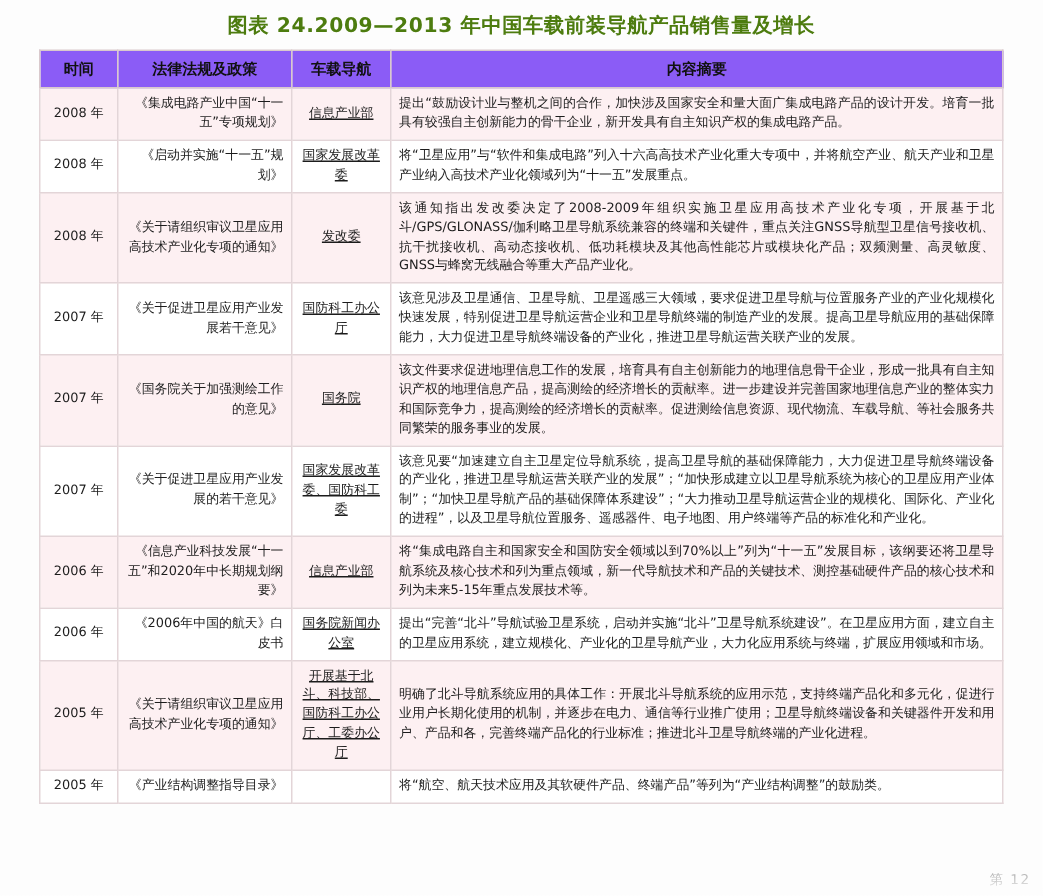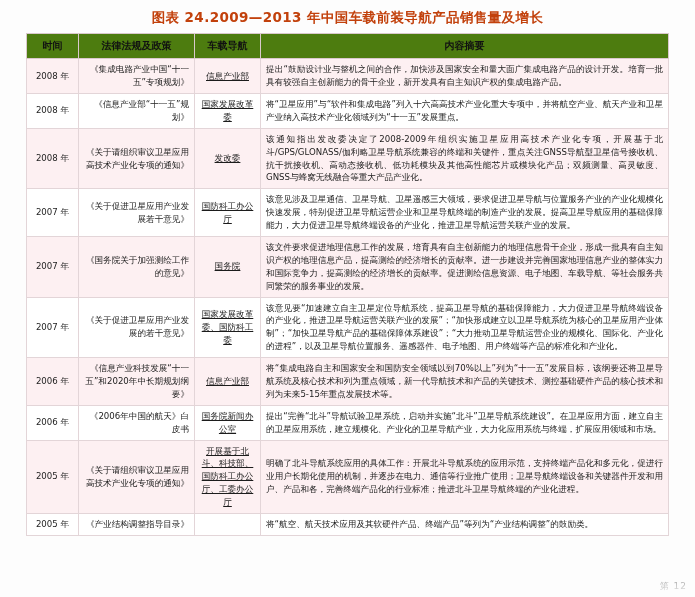--- a/index.html
+++ b/index.html
@@ -18,36 +18,36 @@
     position: relative;
     width: 695px;
     height: 597px;
     background: #fdfdfd;
     box-sizing: border-box;
     padding: 0;
   }
   .title {
     font-size: 13.5px;
     font-weight: bold;
-    color: #c2410c;
+    color: #4d7c0f;
     text-align: center;
     letter-spacing: 0.4px;
     padding: 9px 10px 8px 10px;
     line-height: 1.2;
   }
   table.main {
     width: 643px;
     margin: 0 auto;
     border-collapse: collapse;
     table-layout: fixed;
     font-size: 9px;
   }
   table.main th {
     border: 1px solid #d9c9cc;
-    background: #4d7c0f;
+    background: #8b5cf6;
     font-weight: bold;
     font-size: 10px;
     color: #111;
     padding: 5px 2px;
     text-align: center;
     vertical-align: middle;
   }
   table.main td {
     border: 1px solid #e3d5d8;
     padding: 4px 5px;
@@ -130,41 +130,41 @@
     </thead>
     <tbody>
       <tr class="alt">
         <td class="c-time">2008 年</td>
         <td class="c-law">《集成电路产业中国“十一五”专项规划》</td>
         <td class="c-dept">信息产业部</td>
         <td class="c-content">提出“鼓励设计业与整机之间的合作，加快涉及国家安全和量大面广集成电路产品的设计开发。培育一批具有较强自主创新能力的骨干企业，新开发具有自主知识产权的集成电路产品。</td>
       </tr>
       <tr class="plain">
         <td class="c-time">2008 年</td>
-        <td class="c-law">《信息产业部“十一五”规划》</td>
+        <td class="c-law">《启动并实施“十一五”规划》</td>
         <td class="c-dept">国家发展改革委</td>
         <td class="c-content">将“卫星应用”与“软件和集成电路”列入十六高高技术产业化重大专项中，并将航空产业、航天产业和卫星产业纳入高技术产业化领域列为“十一五”发展重点。</td>
       </tr>
       <tr class="alt">
         <td class="c-time">2008 年</td>
         <td class="c-law">《关于请组织审议卫星应用高技术产业化专项的通知》</td>
         <td class="c-dept">发改委</td>
         <td class="c-content">该通知指出发改委决定了2008-2009年组织实施卫星应用高技术产业化专项，开展基于北斗/GPS/GLONASS/伽利略卫星导航系统兼容的终端和关键件，重点关注GNSS导航型卫星信号接收机、抗干扰接收机、高动态接收机、低功耗模块及其他高性能芯片或模块化产品；双频测量、高灵敏度、GNSS与蜂窝无线融合等重大产品产业化。</td>
       </tr>
       <tr class="plain">
         <td class="c-time">2007 年</td>
         <td class="c-law">《关于促进卫星应用产业发展若干意见》</td>
         <td class="c-dept">国防科工办公厅</td>
         <td class="c-content">该意见涉及卫星通信、卫星导航、卫星遥感三大领域，要求促进卫星导航与位置服务产业的产业化规模化快速发展，特别促进卫星导航运营企业和卫星导航终端的制造产业的发展。提高卫星导航应用的基础保障能力，大力促进卫星导航终端设备的产业化，推进卫星导航运营关联产业的发展。</td>
       </tr>
       <tr class="alt">
         <td class="c-time">2007 年</td>
         <td class="c-law">《国务院关于加强测绘工作的意见》</td>
         <td class="c-dept">国务院</td>
-        <td class="c-content">该文件要求促进地理信息工作的发展，培育具有自主创新能力的地理信息骨干企业，形成一批具有自主知识产权的地理信息产品，提高测绘的经济增长的贡献率。进一步建设并完善国家地理信息产业的整体实力和国际竞争力，提高测绘的经济增长的贡献率。促进测绘信息资源、电子地图、车载导航、等社会服务共同繁荣的服务事业的发展。</td>
+        <td class="c-content">该文件要求促进地理信息工作的发展，培育具有自主创新能力的地理信息骨干企业，形成一批具有自主知识产权的地理信息产品，提高测绘的经济增长的贡献率。进一步建设并完善国家地理信息产业的整体实力和国际竞争力，提高测绘的经济增长的贡献率。促进测绘信息资源、现代物流、车载导航、等社会服务共同繁荣的服务事业的发展。</td>
       </tr>
       <tr class="plain">
         <td class="c-time">2007 年</td>
         <td class="c-law">《关于促进卫星应用产业发展的若干意见》</td>
         <td class="c-dept">国家发展改革委、国防科工委</td>
         <td class="c-content">该意见要“加速建立自主卫星定位导航系统，提高卫星导航的基础保障能力，大力促进卫星导航终端设备的产业化，推进卫星导航运营关联产业的发展”；“加快形成建立以卫星导航系统为核心的卫星应用产业体制”；“加快卫星导航产品的基础保障体系建设”；“大力推动卫星导航运营企业的规模化、国际化、产业化的进程”，以及卫星导航位置服务、遥感器件、电子地图、用户终端等产品的标准化和产业化。</td>
       </tr>
       <tr class="alt">
         <td class="c-time">2006 年</td>
         <td class="c-law">《信息产业科技发展“十一五”和2020年中长期规划纲要》</td>

